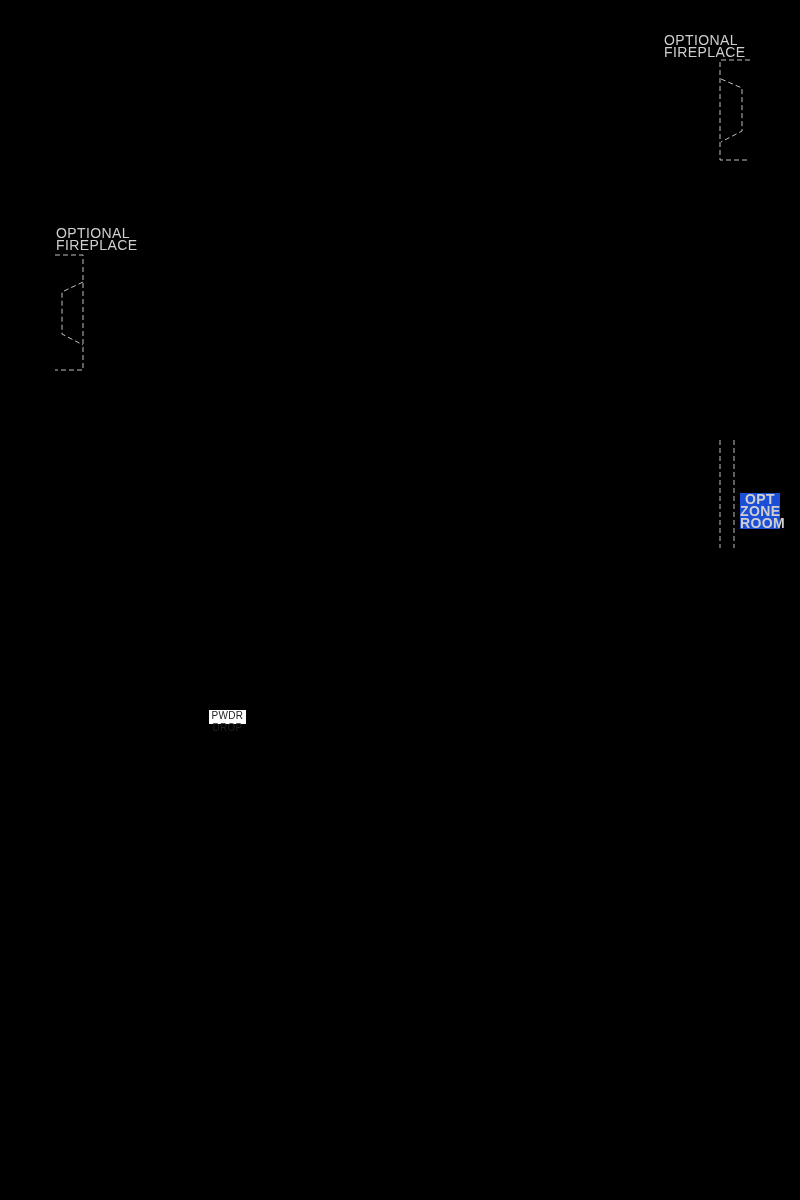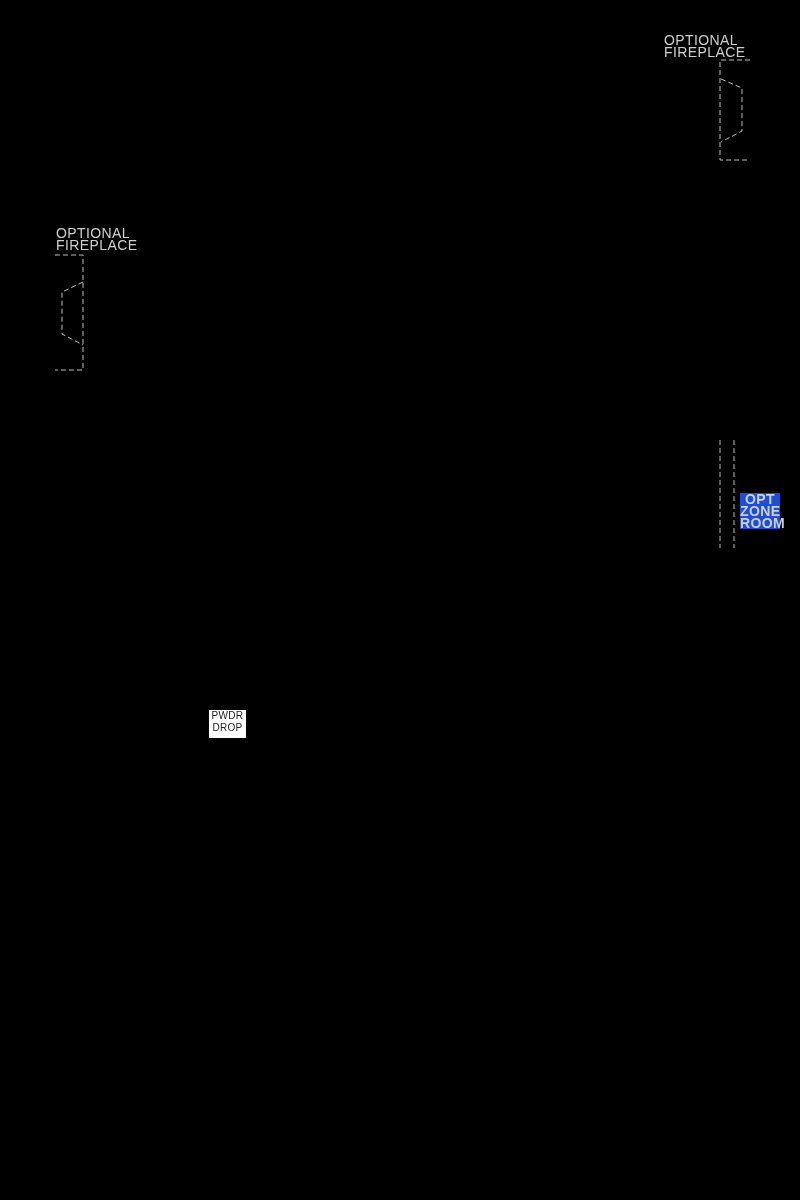--- a/index.html
+++ b/index.html
@@ -19,21 +19,21 @@
       text-align: center;
       white-space: nowrap;
     }
     .label span { display: block; }
     #fp-right-label { left: 664px; top: 34px; width: 72px; }
     #fp-left-label { left: 56px; top: 227px; width: 72px; }
     #drop-label { left: 740px; top: 493px; width: 40px; background: #1d4ed8; font-weight: bold; }
     #pwdr-label {
       position: absolute;
       left: 209px; top: 710px;
-      width: 37px; height: 28px;
+      width: 37px; height: 14px;
       background: #ffffff;
       color: #222222;
       font-size: 10px;
       line-height: 12px;
       text-align: center;
       letter-spacing: 0.3px;
     }
     #pwdr-label span { display: block; }
     svg.overlay { position: absolute; left: 0; top: 0; }
   </style>

